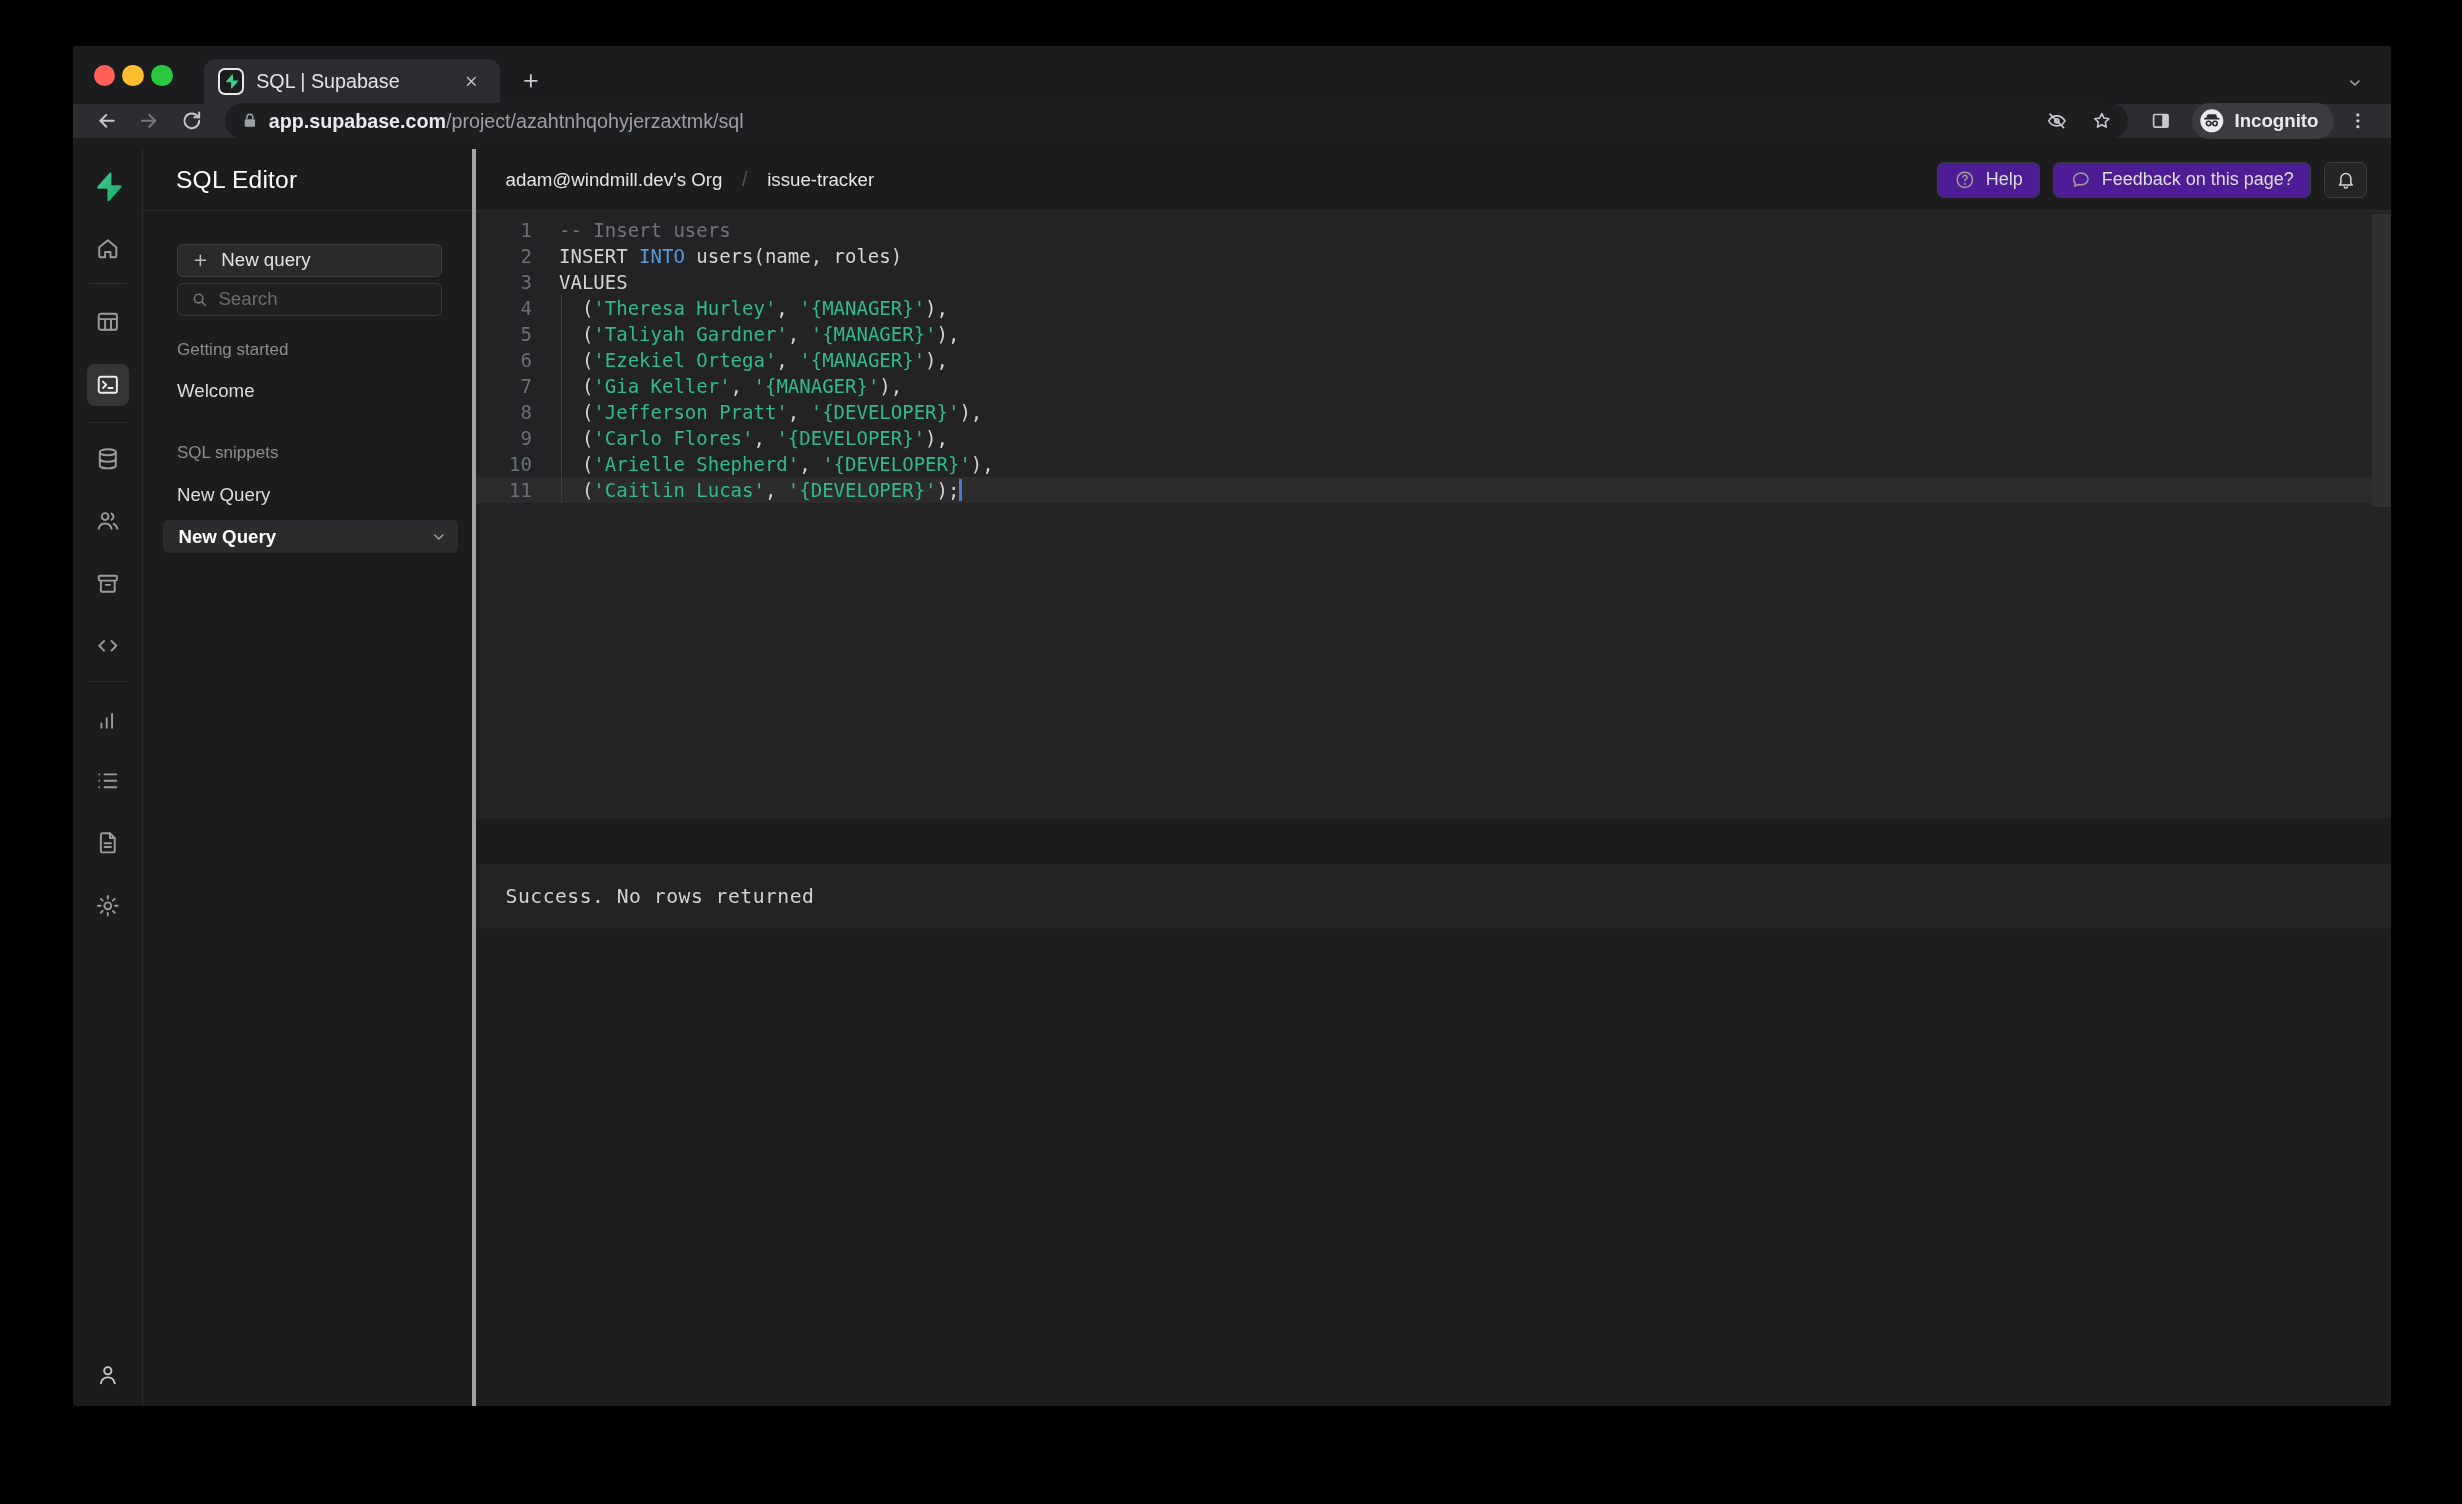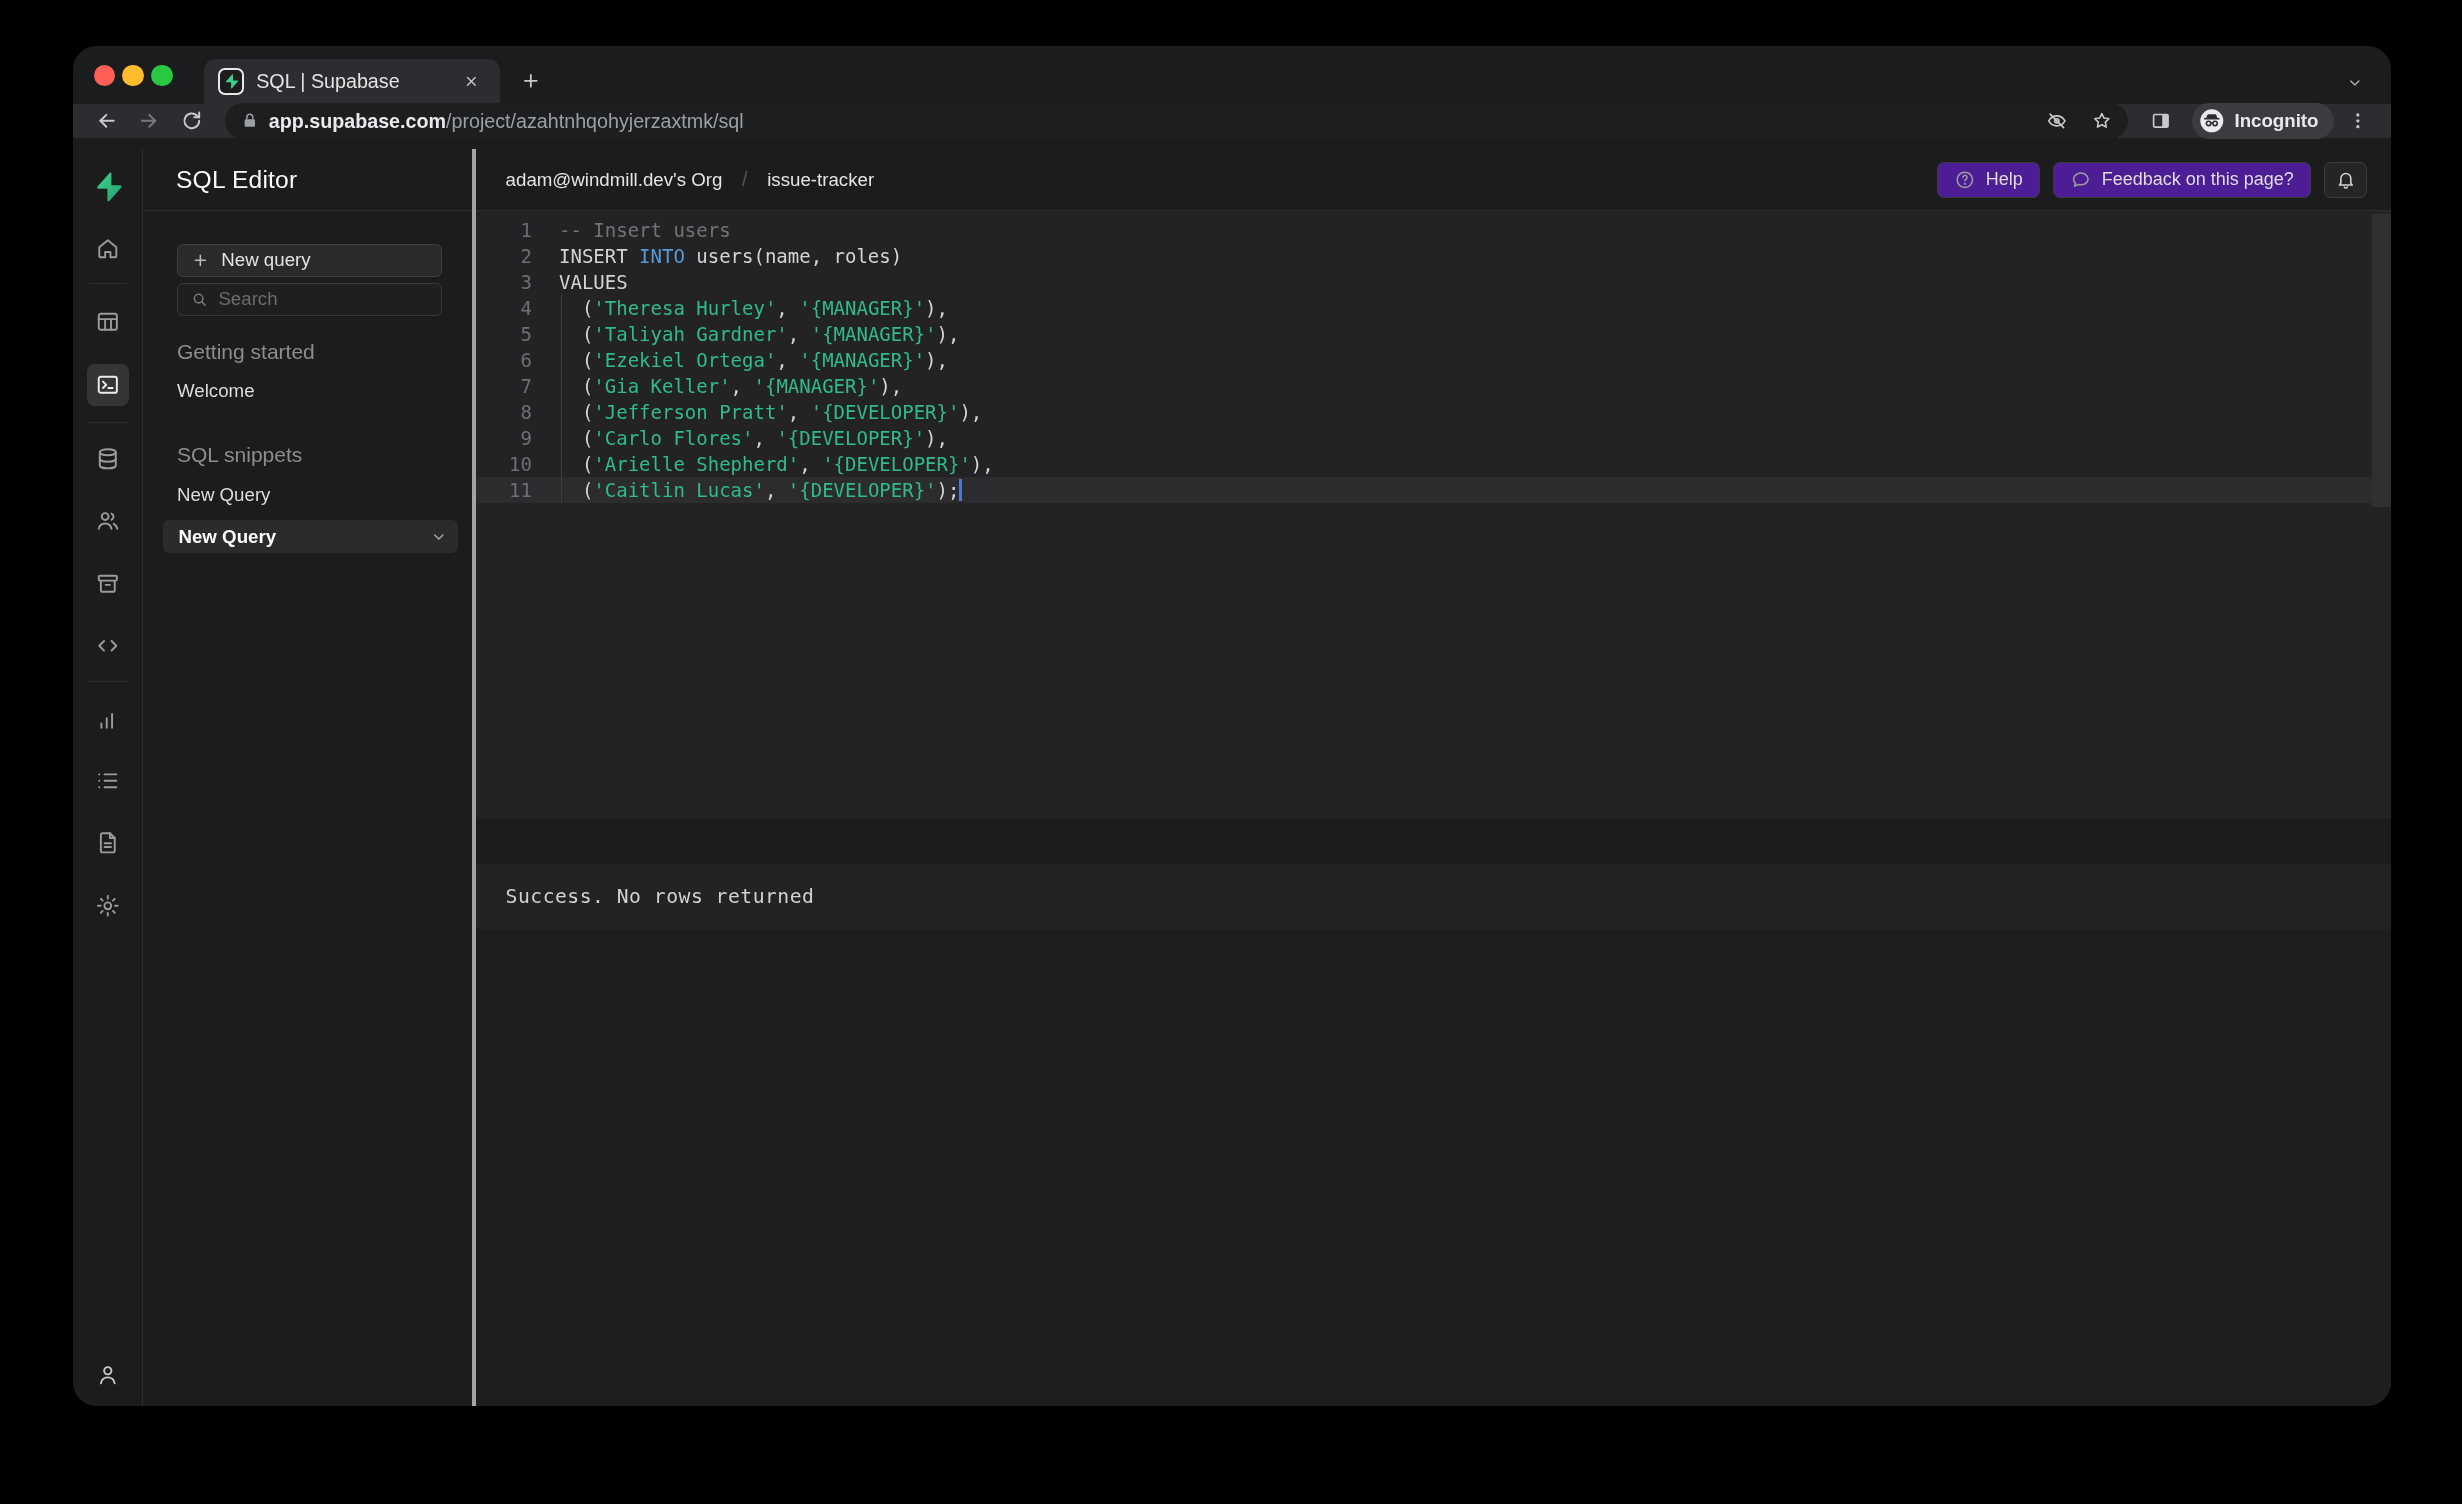--- a/index.html
+++ b/index.html
@@ -1,19 +1,19 @@
 <!DOCTYPE html>
 <html><head>
 <meta charset="utf-8">
 <style>
   * { margin:0; padding:0; box-sizing:border-box; }
   html,body { width:2463px; height:1504px; background:#000; overflow:hidden;
               font-family:"Liberation Sans", sans-serif; }
   .window { position:absolute; left:73px; top:46px; width:2318px; height:1360px;
-            border-radius:24px; overflow:hidden; background:#1c1c1d;padding-left:48px; }
+            border-radius:3px; overflow:hidden; background:#1c1c1d;padding-left:48px; }
 
   
   .tabstrip { position:absolute; left:0; top:0; right:0; height:58px; background:#1b1c1e; }
   .traffic { position:absolute; top:18.7px; width:21.7px; height:21.7px; border-radius:50%; }
   .t-close{ left:20.7px; background:#ff5f57; } .t-min{ left:49px; background:#febc2e; } .t-zoom{ left:78px; background:#28c840; }
   .tab { position:absolute; left:131px; top:12.8px; width:296px; height:45px; background:#2c2d30;
          border-radius:11.8px 11.8px 0 0; display:flex; align-items:center; padding:0 13.8px; gap:11.8px; }
   .favicon { width:26.6px; height:26.6px; border:2.5px solid #e8e8e8; border-radius:6.9px; background:#1c1c1d;
              display:flex; align-items:center; justify-content:center; flex:none; }
   .tab-title { color:#e3e4e6; font-size:19.7px; flex:1; white-space:nowrap; overflow:hidden; }
@@ -57,21 +57,21 @@
   .newquery-btn { position:absolute; left:34px; top:95px; width:265px; height:32.5px; background:#2a2a2b;
                   border:1px solid #3f3f41; border-radius:5.9px; display:flex; align-items:center; gap:11.8px;
                   padding:0 12.8px; color:#e3e3e3; font-size:18.7px; }
   .newquery-btn .plus { color:#b9b9b9; }
   .searchbox { position:absolute; left:34px; top:134px; width:265px; height:32.5px; background:#1f1f20;
                border:1px solid #383839; border-radius:5.9px; display:flex; align-items:center; gap:9.9px; padding:0 11.8px; }
   .searchbox input { background:transparent; border:none; outline:none; color:#cfcfcf; font-size:18.7px; width:100%;
                      font-family:"Liberation Sans",sans-serif; }
   .searchbox input::placeholder { color:#6c6c6e; }
   .searchbox .mag { color:#767678; }
-  .sec-label { position:absolute; left:34px; color:#8d8d8f; font-size:21px; }
+  .sec-label { position:absolute; left:34px; color:#8d8d8f; font-size:17px; }
   .side-item { position:absolute; left:34px; color:#dcdcdd; font-size:18.7px; }
   .active-pill { position:absolute; left:19.7px; top:371px; width:295px; height:33px; background:#2b2b2d;
                  border-radius:5.9px; display:flex; align-items:center; padding:0 9.9px 0 15.8px; }
   .active-pill .lbl { color:#fff; font-size:18.7px; font-weight:bold; flex:1; }
   .active-pill .chev { color:#a7a7a9; }
 
   .main { position:absolute; left:403px; top:0; right:0; bottom:0; }
   .main-header { position:absolute; left:0; top:0; right:0; height:62px; border-bottom:1px solid #2c2c2e;
                  display:flex; align-items:center; padding:0 23.6px 0 29.6px; }
   .crumb { display:flex; align-items:center; gap:19.7px; font-size:18.7px; }

